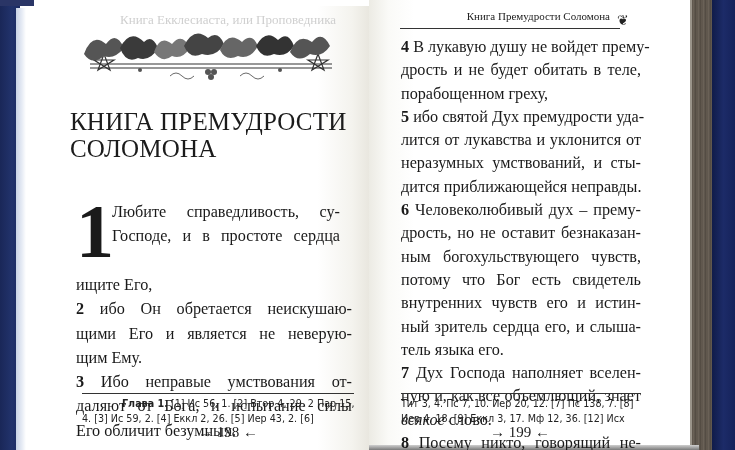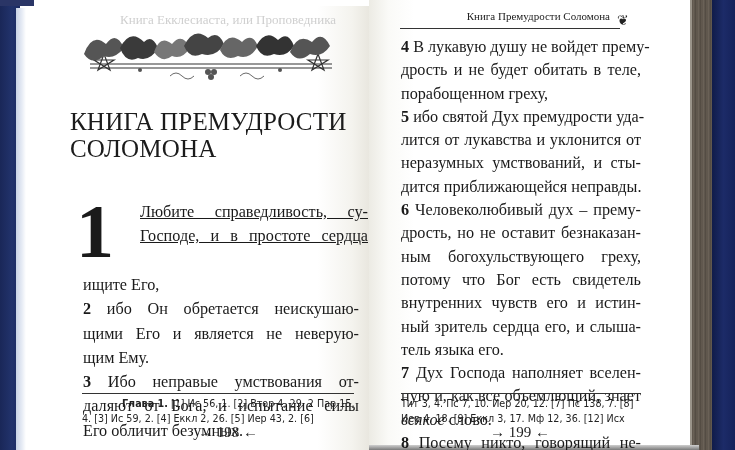--- a/index.html
+++ b/index.html
@@ -122,26 +122,26 @@
   </g>
 </svg>
 
 <div class="chapter-title">
   <div>КНИГА ПРЕМУДРОСТИ</div>
   <div>СОЛОМОНА</div>
 </div>
 
 <div class="drop-cap">1</div>
 
-<div class="text-block" style="left:140px; top:200px; width:228px;text-decoration:underline;">
+<div class="text-block" style="left:112px; top:200px; width:228px;">
   <span class="line">Любите справедливость, су-</span>
   <span class="line">Господе, и в простоте сердца</span>
 </div>
 
-<div class="text-block" style="left:83px; top:273px; width:276px;">
+<div class="text-block" style="left:76px; top:273px; width:276px;">
   <span class="line last">ищите Его,</span>
   <span class="line"><span class="vnum">2</span> <span>ибо Он обретается неискушаю-</span></span>
   <span class="line">щими Его и является не неверую-</span>
   <span class="line last">щим Ему.</span>
   <span class="line"><span class="vnum">3</span> <span>Ибо неправые умствования от-</span></span>
   <span class="line">даляют от Бога, и испытание силы</span>
   <span class="line last">Его обличит безумных.</span>
 </div>
 
 <div class="rule" style="left:82px; top:393px; width:272px;"></div>
@@ -156,21 +156,21 @@
 <div class="text-block" style="left:401px; top:36px; width:240px; line-height:23.3px;">
   <span class="line"><span class="vnum">4</span> <span>В лукавую душу не войдет прему-</span></span>
   <span class="line">дрость и не будет обитать в теле,</span>
   <span class="line last">порабощенном греху,</span>
   <span class="line"><span class="vnum">5</span> <span>ибо святой Дух премудрости уда-</span></span>
   <span class="line">лится от лукавства и уклонится от</span>
   <span class="line">неразумных умствований, и сты-</span>
   <span class="line">дится приближающейся неправды.</span>
   <span class="line"><span class="vnum">6</span> <span>Человеколюбивый дух – прему-</span></span>
   <span class="line">дрость, но не оставит безнаказан-</span>
-  <span class="line">ным богохульствующего греху,</span>
+  <span class="line">ным богохульствующего чувств,</span>
   <span class="line">потому что Бог есть свидетель</span>
   <span class="line">внутренних чувств его и истин-</span>
   <span class="line">ный зритель сердца его, и слыша-</span>
   <span class="line last">тель языка его.</span>
   <span class="line"><span class="vnum">7</span> <span>Дух Господа наполняет вселен-</span></span>
   <span class="line">ную и, как все объемлющий, знает</span>
   <span class="line last"><span class="italic">всякое</span> <span>слово.</span></span>
   <span class="line"><span class="vnum">8</span> <span>Посему никто, говорящий не-</span></span>
 
 </div>

